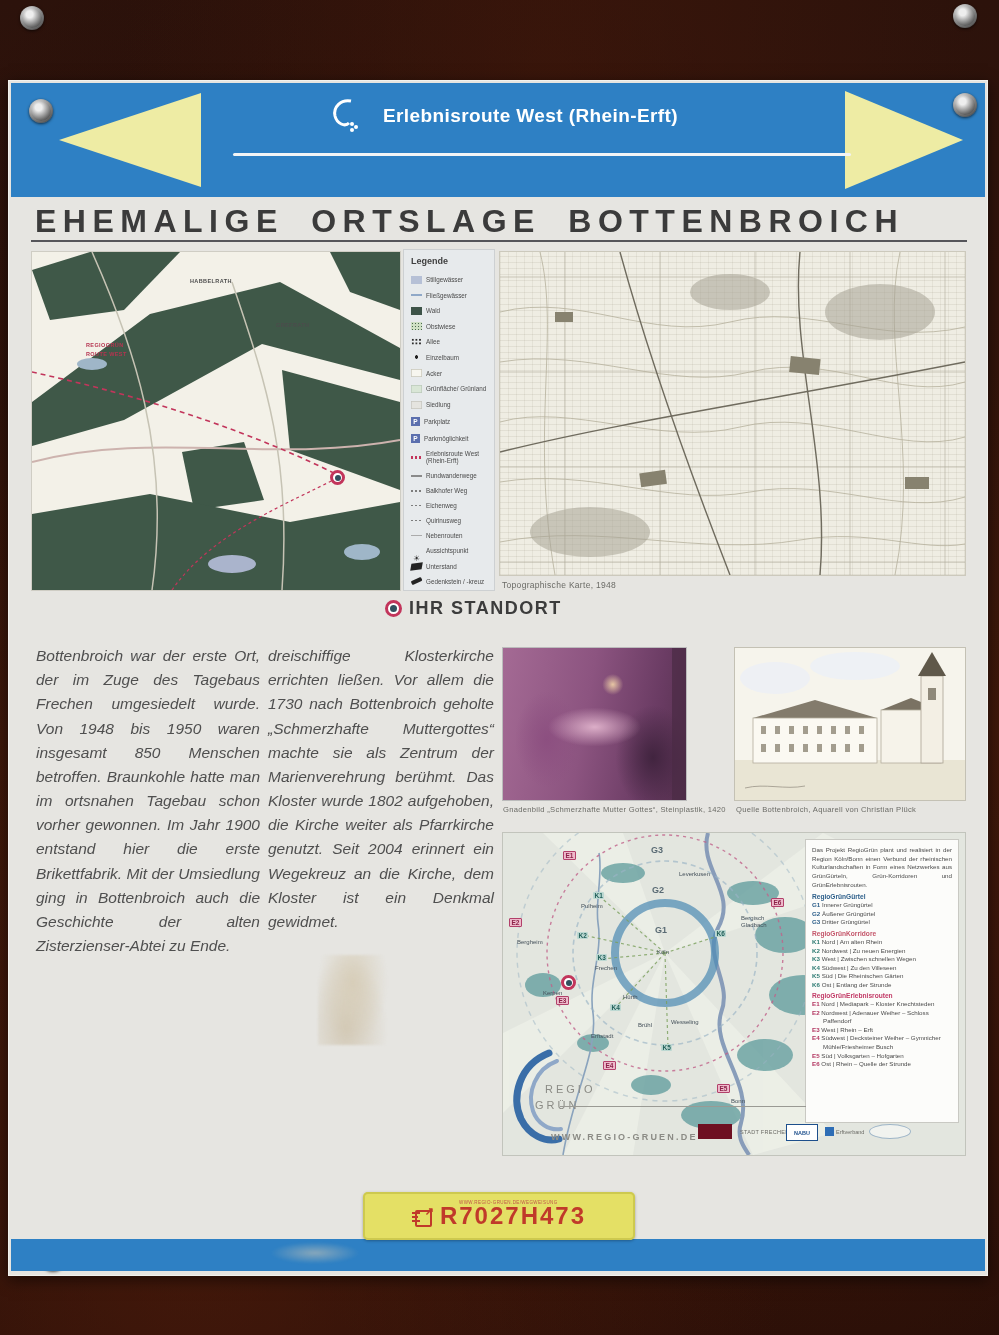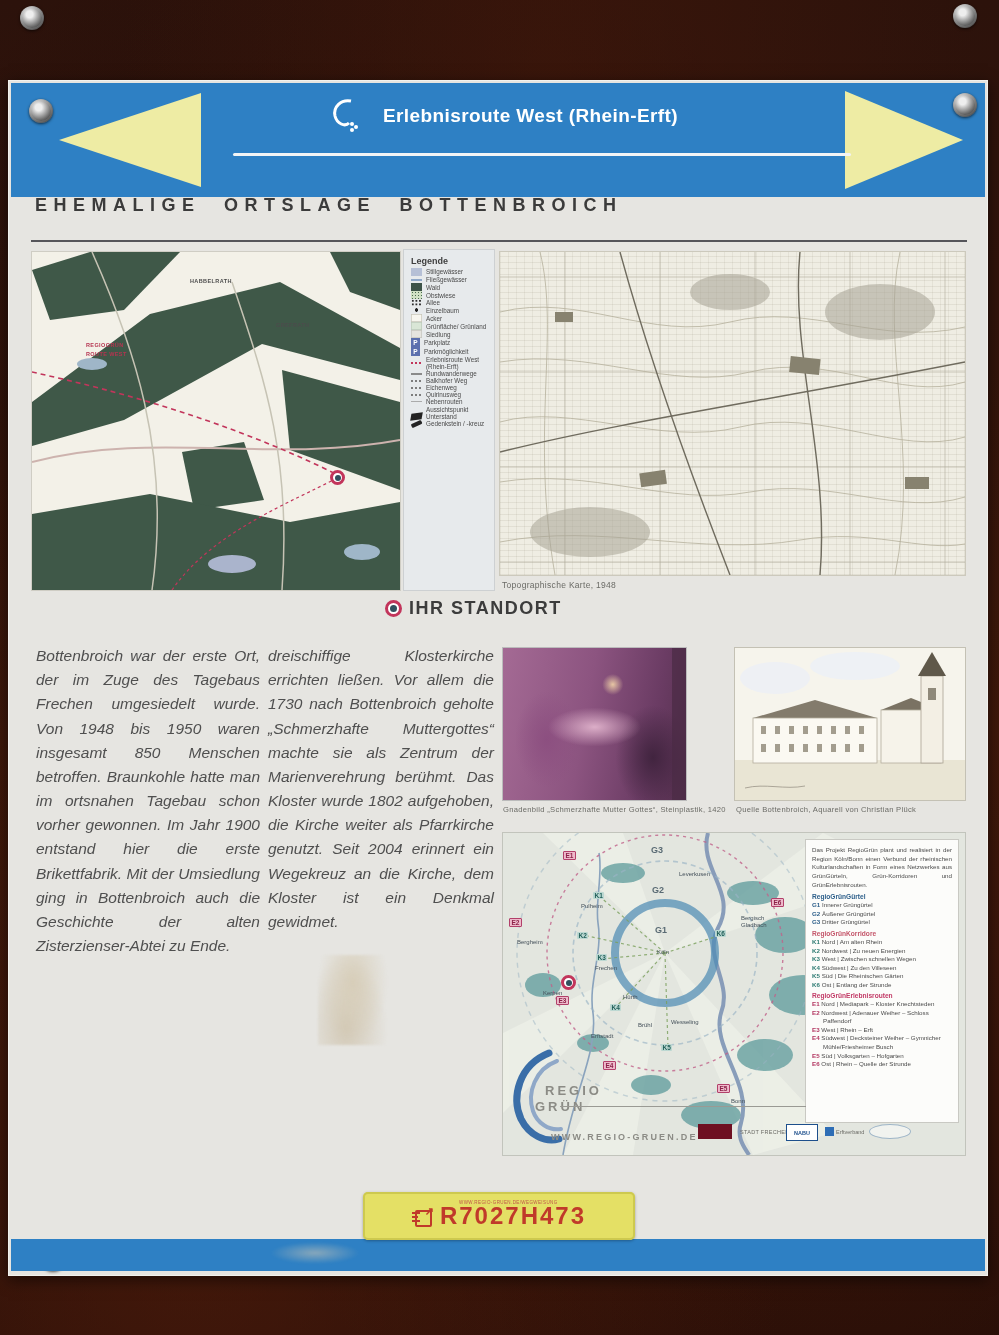--- a/index.html
+++ b/index.html
@@ -20,30 +20,30 @@
     box-shadow:0 4px 14px rgba(0,0,0,.55); border:1px solid #f2f1ed;}
   .band{position:absolute;left:2px;right:2px;background:#2e80c4;}
   .band.top{top:2px;height:114px;}
   .band.bottom{bottom:4px;height:32px;}
   .arrow{position:absolute;width:0;height:0;}
   .arrow.left{left:48px;top:10px;border-top:47px solid transparent;border-bottom:47px solid transparent;border-right:142px solid #eeeca4;}
   .arrow.right{right:22px;top:8px;border-top:49px solid transparent;border-bottom:49px solid transparent;border-left:118px solid #eeeca4;}
   .route-label{position:absolute;left:372px;top:22px;color:#fff;font-weight:bold;font-size:19px;letter-spacing:.4px;}
   .band-line{position:absolute;left:222px;top:70px;width:618px;height:3px;background:#f2f4f6;border-radius:2px;}
   .band-logo{position:absolute;left:316px;top:14px;}
-  .page-title{position:absolute;left:26px;top:114px;color:#3b3b3b;font-weight:bold;font-size:18px;letter-spacing:6.5px;word-spacing:12px;}
+  .page-title{position:absolute;left:26px;top:122px;color:#3b3b3b;font-weight:bold;font-size:32px;letter-spacing:6.5px;word-spacing:12px;}
   .title-rule{position:absolute;left:22px;top:159px;width:936px;height:2px;background:#55555a;}
   
   .detail-map{left:32px;top:252px;width:368px;height:338px;background:#f3f1e8;box-shadow:0 0 0 1px #cfcdc4;}
   .dm-label{position:absolute;font-size:5.5px;color:#4c4c4c;letter-spacing:.4px;font-weight:bold;}
   .dm-red{color:#b53450;}
   .ring-marker{position:absolute;width:9px;height:9px;border:3px solid #c2355b;border-radius:50%;background:#fff;}
   .ring-marker i{position:absolute;left:1.5px;top:1.5px;width:6px;height:6px;border-radius:50%;background:#31505e;}
   .legend-strip{left:404px;top:250px;width:90px;height:340px;background:#e7eaec;box-shadow:0 0 0 1px #cdd0d2;
-    padding:6px 5px 5px 7px;box-sizing:border-box;display:flex;flex-direction:column;justify-content:flex-start;}
+    padding:6px 5px 5px 7px;box-sizing:border-box;display:flex;flex-direction:column;justify-content:space-between;}
   .legend-title{font-size:9px;font-weight:bold;color:#3f3f3f;margin-bottom:2px;}
   .lg-row{display:flex;align-items:center;gap:4px;}
   .lg-row .lbl{font-size:6.3px;color:#4a4a4a;line-height:1.12;}
   .sw{width:11px;height:8px;flex:0 0 11px;}
   .sw-still{background:#b6c0d6;}
   .sw-fliess{height:2px;background:#8fa8c8;}
   .sw-wald{background:#3d5348;}
   .sw-obst{background:#cfe0c4;background-image:radial-gradient(circle,#4a6a50 .8px,transparent 1px);background-size:3px 3px;}
   .sw-allee{height:7px;background:radial-gradient(circle,#2c2c2c 1px,transparent 1.3px);background-size:3.6px 3.6px;}
   .sw-baum{background:radial-gradient(circle,#222 1.6px,transparent 1.9px) center no-repeat;}
@@ -94,21 +94,21 @@
   .ml-city{color:#44505a;font-size:6px;}
   .ml-k{background:#bcd8d2;color:#1f5e58;font-size:6.5px;font-weight:bold;padding:0 1.5px;border-radius:1px;}
   .ml-e{background:#eebacb;border:1px solid #b2406a;color:#8c2248;font-size:6.5px;font-weight:bold;padding:0 1.5px;border-radius:1px;}
   .regio-legend{position:absolute;left:303px;top:7px;width:152px;height:282px;background:#fcfcfa;
     box-shadow:0 0 0 1px #c9c9c3;padding:6px 6px;box-sizing:border-box;color:#4a4a4a;}
   .rl-intro{font-size:6.2px;line-height:1.4;text-align:justify;margin:0 0 4px 0;}
   .rl-sec{font-size:6.6px;font-weight:bold;margin:3px 0 1px 0;}
   .t-g{color:#2d5f8a;} .t-k{color:#c4566a;} .t-e{color:#c23a66;}
   .rl-item{font-size:6.2px;line-height:1.38;padding-left:11px;text-indent:-11px;}
   .c-g{color:#2d5f8a;font-weight:bold;} .c-k{color:#2d7b72;font-weight:bold;} .c-e{color:#b23560;font-weight:bold;}
-  .regio-logo-text{position:absolute;color:#8b8b85;font-weight:bold;letter-spacing:3px;font-size:13px;}
+  .regio-logo-text{position:absolute;color:#8b8b85;font-weight:normal;letter-spacing:3px;font-size:11px;}
   .regio-url{position:absolute;left:48px;top:299px;color:#8b8b85;font-weight:bold;letter-spacing:2.2px;font-size:9px;}
   .regio-line{position:absolute;left:57px;top:273px;width:246px;height:1px;background:#9a9a94;}
   .partner{position:absolute;top:291px;height:15px;display:flex;align-items:center;font-size:5.5px;color:#6b6b66;}
   .chip-darkred{left:195px;width:34px;background:#6e1022;color:#fff;justify-content:center;font-weight:bold;}
   .chip-frechen{left:237px;letter-spacing:.3px;}
   .chip-nabu{left:283px;width:30px;background:#fff;border:1px solid #1d4f8c;color:#1d4f8c;font-weight:bold;justify-content:center;}
   .chip-erft{left:320px;}
   .chip-erft b{display:inline-block;width:9px;height:9px;background:#2d6db5;margin:0 2px;}
   .chip-swirl{left:366px;width:40px;height:13px;border:1px solid #9fb6c8;border-radius:50%;background:rgba(255,255,255,.5);}
   

